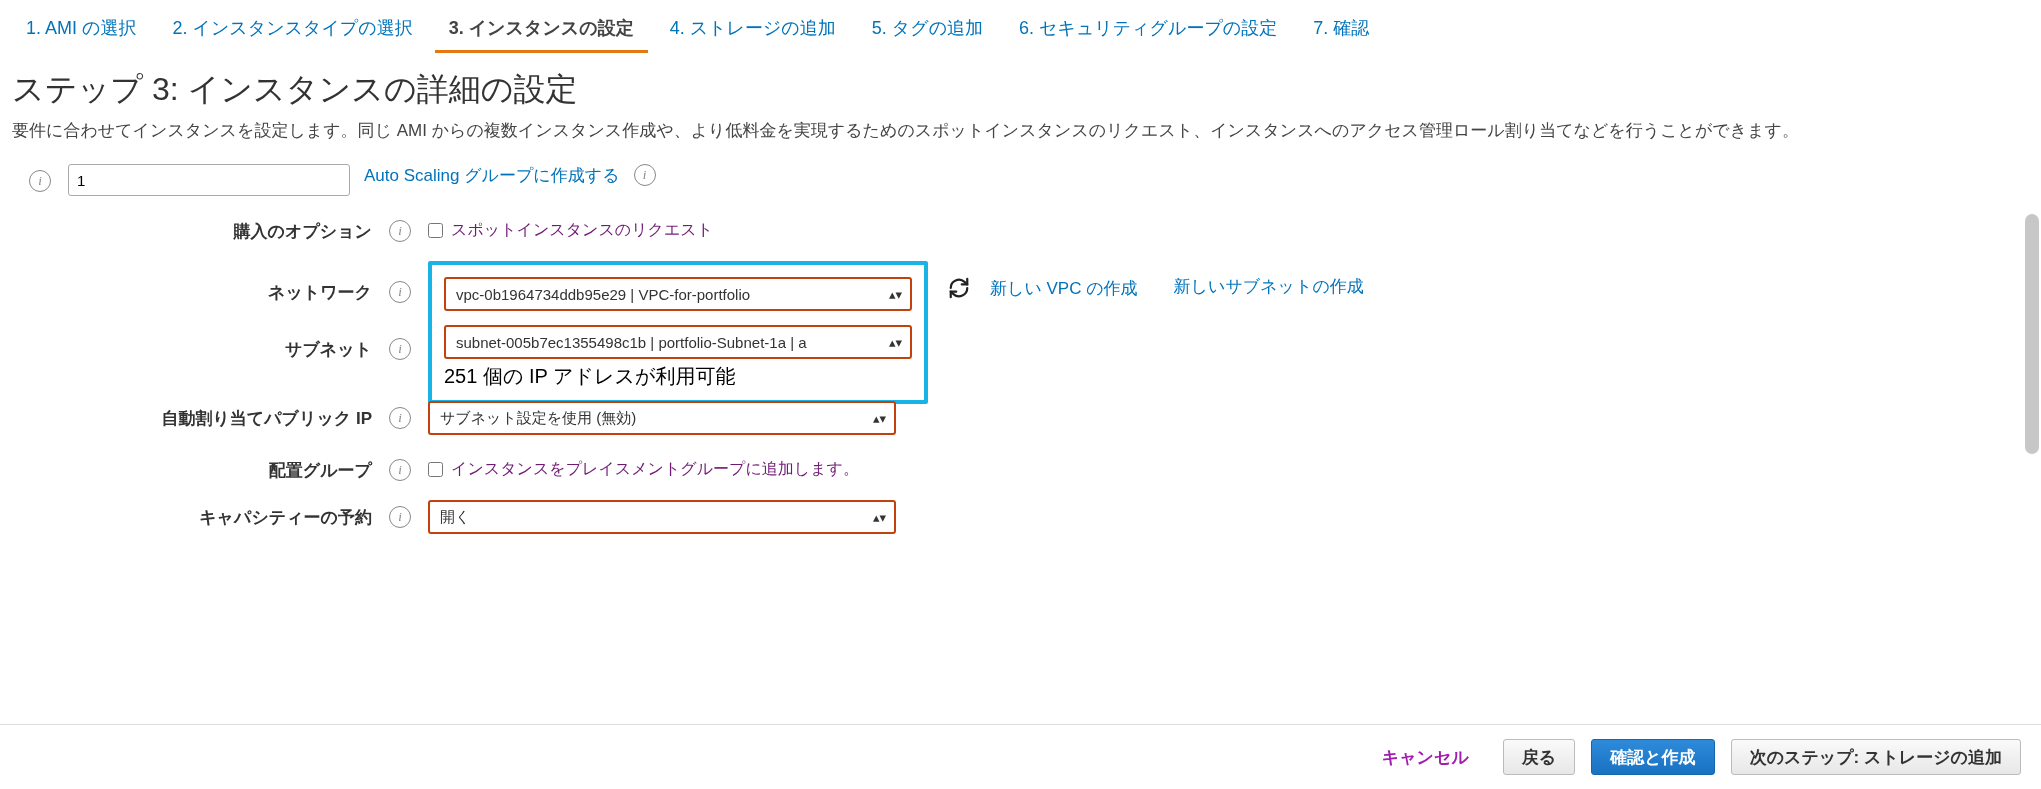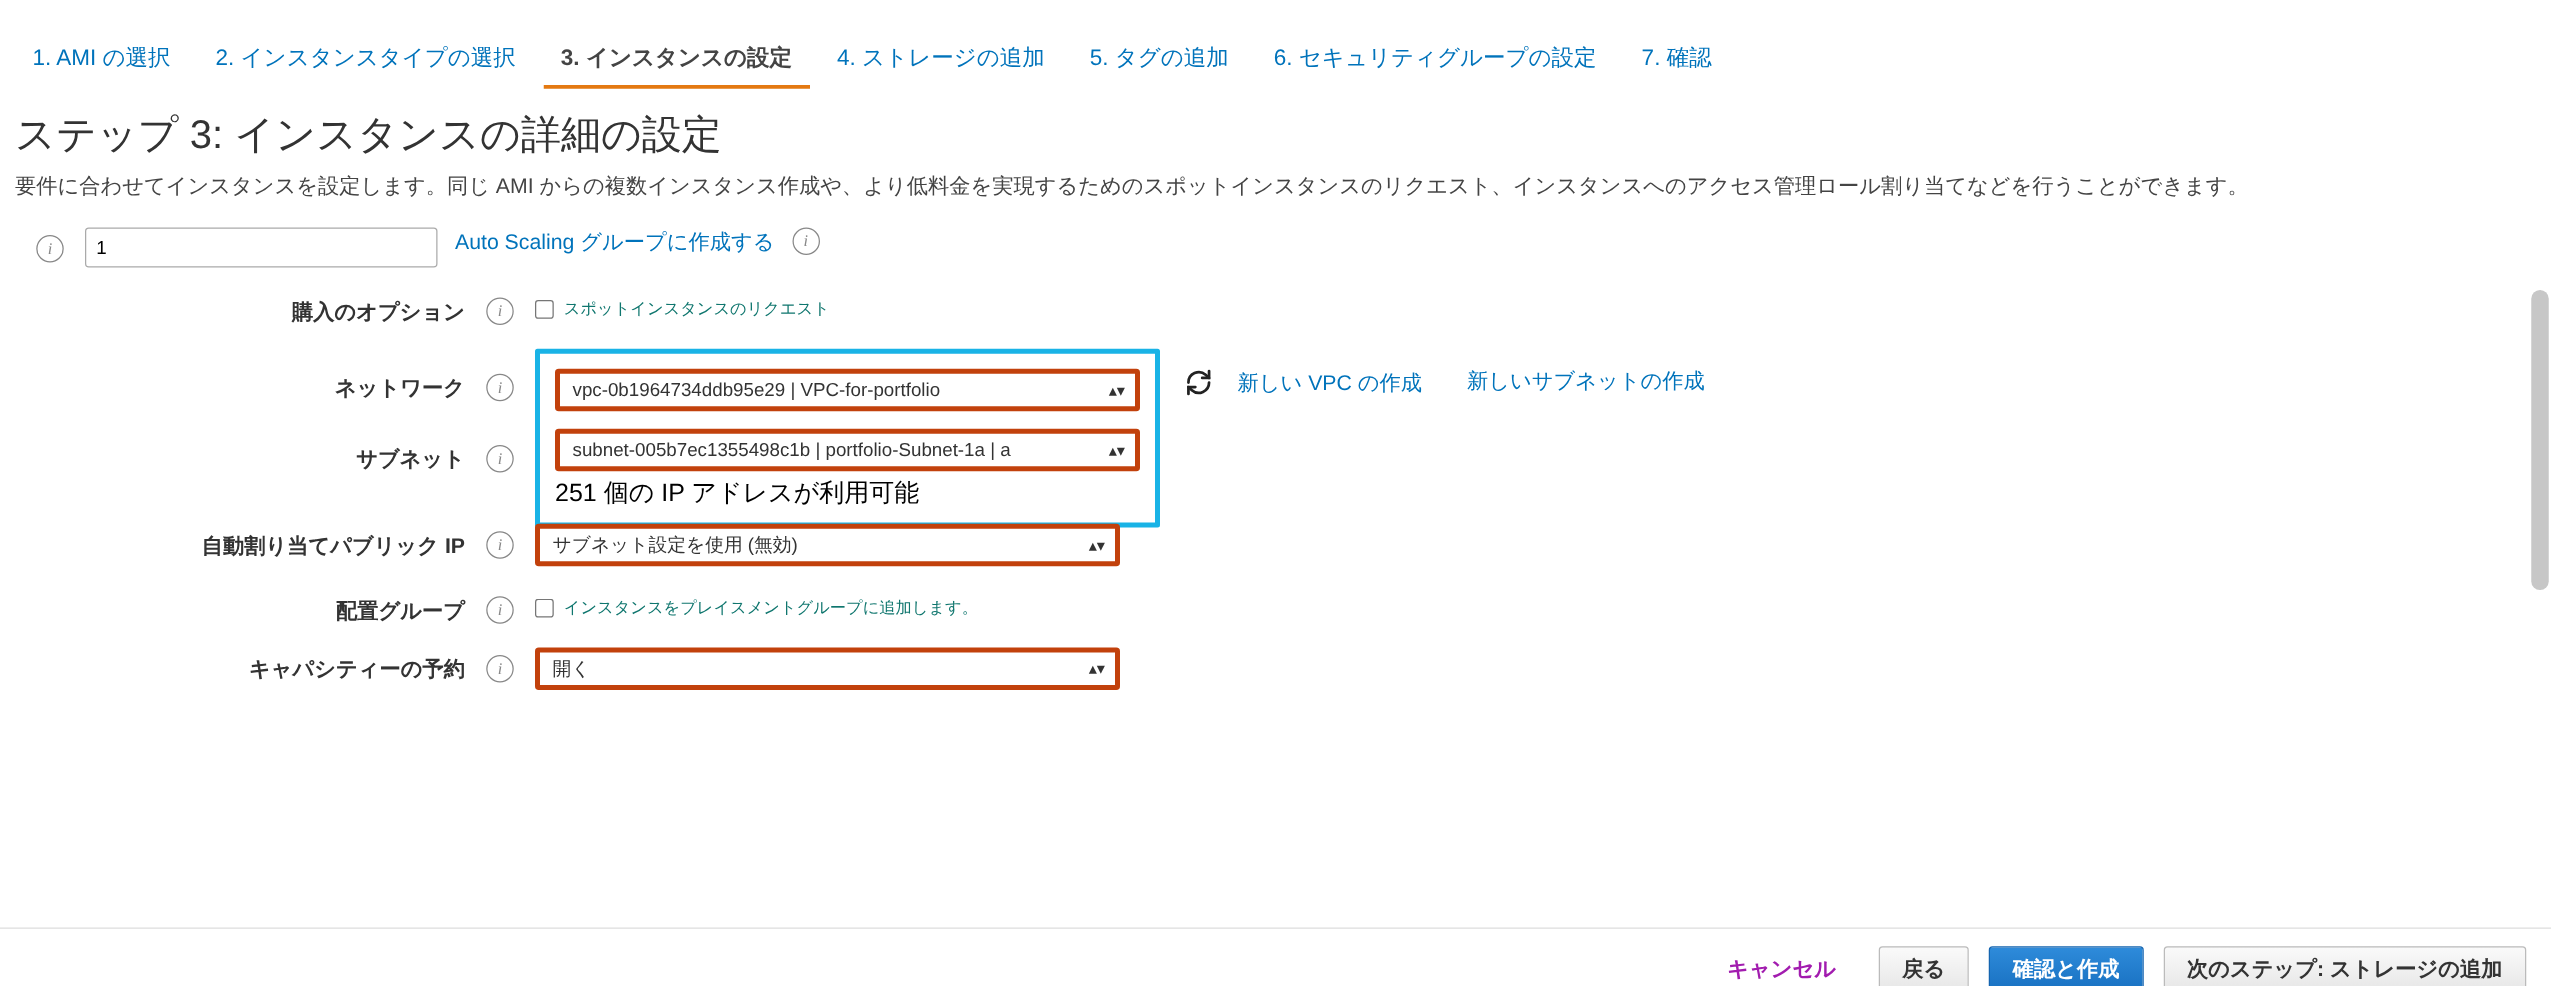--- a/index.html
+++ b/index.html
@@ -1,40 +1,40 @@
 <!DOCTYPE html>
 <html><head>
 <meta charset="utf-8">
 <style>
   * { box-sizing: border-box; margin: 0; padding: 0; }
   body { font-family: "Helvetica Neue", Arial, sans-serif; font-size: 14px; color: #333; background: #fff; }
   .wrapper { width: 2041px; height: 789px; position: relative; }
 
-  .wizard-steps { display: flex; gap: 8px; padding: 8px 12px 0 12px; border-bottom: 1px solid transparent; margin-top: 18px; }
+  .wizard-steps { display: flex; gap: 8px; padding: 8px 12px 0 12px; border-bottom: 1px solid transparent; }
   .wizard-step { color: #0073bb; padding: 8px 14px 10px 14px; cursor: pointer; font-size: 18px; white-space: nowrap; }
   .wizard-step.active { color: #444; font-weight: 600; border-bottom: 3px solid #e47911; }
 
   .content { padding: 14px 20px 0 12px; overflow-y: auto; height: 640px; position: relative; }
   .page-title { font-size: 32px; font-weight: 400; color: #333; margin-bottom: 6px; }
   .page-desc { font-size: 17px; color: #444; margin-bottom: 20px; line-height: 1.55; }
 
   .form-row { display: flex; align-items: flex-start; margin-bottom: 18px; padding-left: 0; }
   .form-label { width: 360px; text-align: right; font-size: 17px; font-weight: 700; color: #333; padding-top: 6px; }
   .info-col { width: 56px; display:flex; justify-content:center; padding-top:6px; }
   .info-icon { display:inline-flex; width:22px; height:22px; border:1.5px solid #888; border-radius:50%; align-items:center; justify-content:center; color:#888; font-size:13px; font-family: Georgia, serif; font-style: italic; cursor: pointer; }
   .form-ctrl { display:flex; align-items:flex-start; gap:14px; flex-wrap:wrap; }
 
   .text-input { width: 282px; height: 32px; border:1px solid #aaa; border-radius:3px; padding:0 8px; font-size:15px; }
-  .select { width: 468px; height: 34px; border:4px solid #c2410c; border-radius:3px; padding:2px 24px 2px 10px; font-size:15px; background:#fff; position:relative; display:flex; align-items:center; cursor:pointer; }
+  .select { width: 468px; height: 34px; border:2px solid #c2410c; border-radius:3px; padding:2px 24px 2px 10px; font-size:15px; background:#fff; position:relative; display:flex; align-items:center; cursor:pointer; }
   .select .caret { position:absolute; right:8px; top:50%; transform:translateY(-50%); font-size:13px; color:#333; line-height:1; }
   .link { color:#0073bb; cursor:pointer; font-size:17px; }
   .sub-text { font-size:20px; color:#000000; margin-top:4px; }
   .checkbox-row { display:flex; align-items:center; gap:8px; padding-top:6px; }
   .checkbox { width:15px; height:15px; cursor:pointer; }
-  .cb-label { font-size:13px; color:#0f766e; }
+  .cb-label { font-size:16px; color:#701a75; }
 
   .highlight-box { border:4px solid #19b3e6; padding:12px 12px 10px 12px; border-radius:2px; }
   .highlight-wrap { display:inline-block; }
 
   .refresh-icon { display:inline-flex; width:26px; height:26px; align-items:center; justify-content:center; cursor:pointer; color:#222; font-size:22px; font-weight:bold; }
 
   .footer { position:absolute; bottom:0; left:0; right:0; border-top:1px solid #ddd; background:#fff; padding:14px 20px; display:flex; justify-content:flex-end; gap:16px; align-items:center; }
   .btn { height:36px; padding:0 18px; border-radius:3px; font-size:17px; font-weight:700; cursor:pointer; display:inline-flex; align-items:center; }
   .btn-link { background:none; border:none; color:#a21caf;font-family:Liberation Serif, serif; }
   .btn-grey { background:linear-gradient(#fafafa,#e7e7e7); border:1px solid #bbb; color:#333; }

